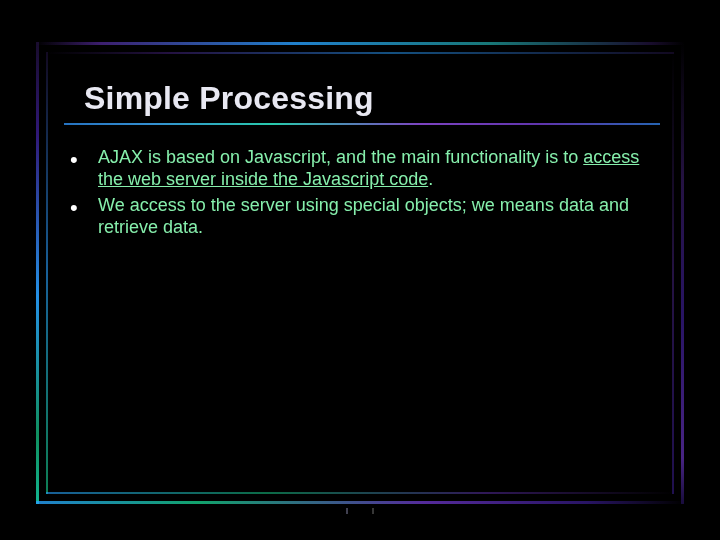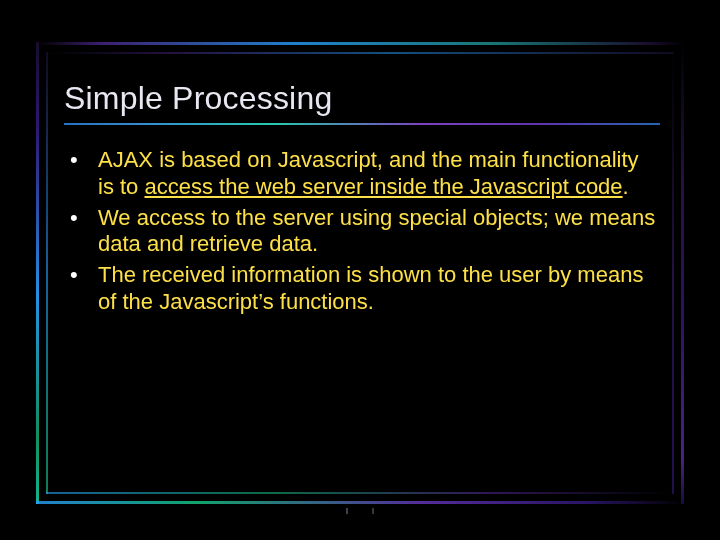--- a/index.html
+++ b/index.html
@@ -61,37 +61,38 @@
   }
   .content {
     position: absolute;
     top: 80px;
     left: 64px;
     right: 60px;
     color: #fff;
   }
   h1 {
     font-size: 32px;
-    font-weight: 400;
+    font-weight: 700;
     color: #e8e8f2;
     margin-bottom: 6px;
     letter-spacing: 0.2px;
+    margin-left: 20px;
   }
   .rule {
     height: 2px;
     background: linear-gradient(90deg, #2a7fd6 0%, #3aa0e8 15%, #2de0c0 35%, #8a4ad6 60%, #6a3ac0 80%, #2a6fc6 100%);
     margin-bottom: 22px;
     opacity: 0.9;
   }
   ul.bullets {
     list-style: none;
     padding-left: 28px;
-    font-size: 22px;
+    font-size: 18px;
     line-height: 1.22;
-    color: #fde047;
+    color: #86efac;
   }
   ul.bullets li {
     position: relative;
     margin-bottom: 4px;
     padding-left: 6px;
   }
   ul.bullets li::before {
     content: "•";
     position: absolute;
     left: -22px;
@@ -112,17 +113,14 @@
 <div class="content">
   <h1>Simple Processing</h1>
   <div class="rule"></div>
   <ul class="bullets">
     <li>
       <span>AJAX is based on Javascript, and the main functionality is to </span><span class="u">access the web server inside the Javascript code</span><span>.</span>
     </li>
     <li>
       <span>We access to the server using special objects; we means data and retrieve data.</span><span class="u"></span><span></span>
     </li>
-    <li>
-      <span>The received information is shown to the user by means of the Javascript’s functions.</span><span class="u"></span><span></span>
-    </li>
   </ul>
 </div>
 
 </body></html>

